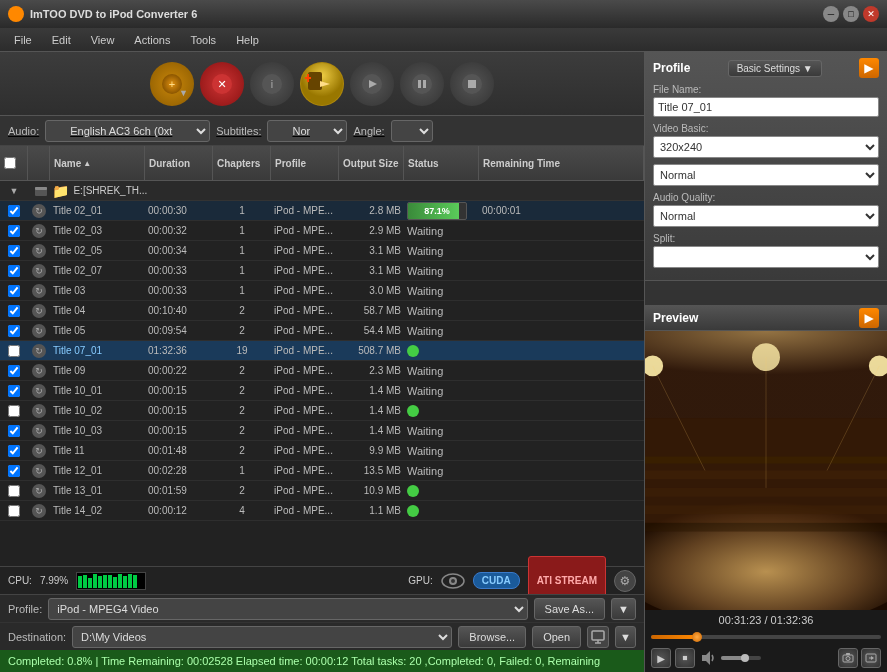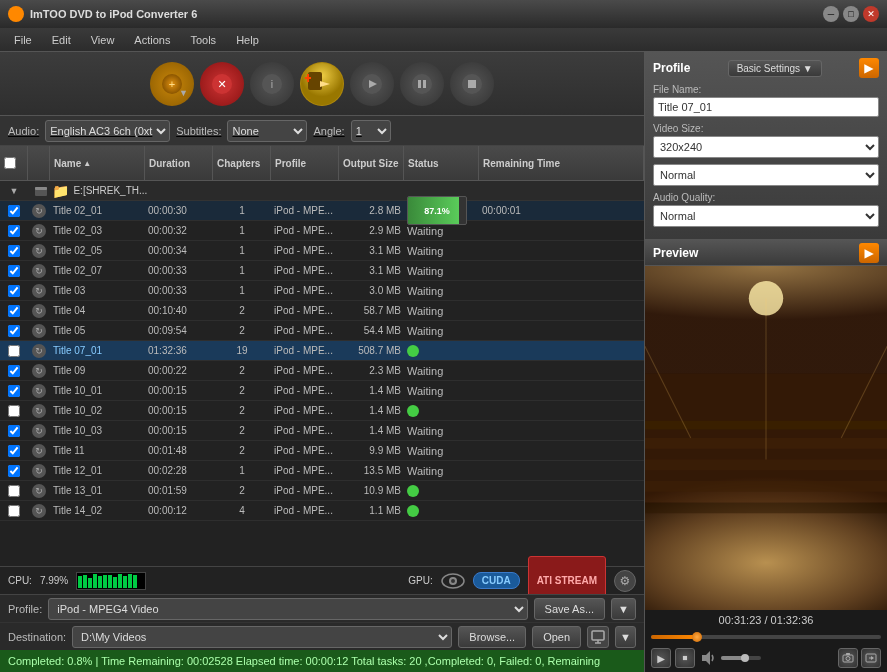--- a/index.html
+++ b/index.html
@@ -87,21 +87,21 @@
       padding: 0 8px;
       gap: 6px;
       border-bottom: 1px solid #444;
       text-decoration: underline;
     }
     .controls-bar label { color: #bbb; }
     .controls-select {
       background: #444;
       color: #ddd;
       border: 1px solid #666;
-      padding: 1px 0;
+      padding: 1px 20px;
       border-radius: 3px;
       height: 22px;
     }
 
     
     .file-list-container {
       flex: 1;
       overflow: hidden;
       display: flex;
       flex-direction: column;
@@ -163,21 +163,21 @@
     .cell-check { width: 28px; justify-content: center; }
     .cell-icon { width: 22px; justify-content: center; }
     .cell-name { width: 95px; }
     .cell-duration { width: 68px; }
     .cell-chapters { width: 58px; justify-content: center; }
     .cell-profile { width: 68px; }
     .cell-output { width: 65px; text-align: right; justify-content: flex-end; }
     .cell-status { width: 75px; }
     .cell-remaining { flex: 1; }
 
-    .progress-bar-container { width: 60px; height: 29px; background: #333; border: 1px solid #555; border-radius: 2px; overflow: hidden; position: relative; display: inline-flex; align-items: center; }
+    .progress-bar-container { width: 60px; height: 18px; background: #333; border: 1px solid #555; border-radius: 2px; overflow: hidden; position: relative; display: inline-flex; align-items: center; }
     .progress-bar-fill { height: 100%; background: linear-gradient(to right, #3a8a3a, #5acc5a); }
     .progress-text { position: absolute; left: 0; right: 0; text-align: center; color: white; font-size: 9px; font-weight: bold; }
 
     .status-green { width: 12px; height: 12px; background: #44cc44; border-radius: 50%; display: inline-block; }
     .status-waiting { color: #bbb; }
 
     input[type="checkbox"] { width: 12px; height: 12px; cursor: pointer; }
 
     .refresh-icon { width: 14px; height: 14px; background: #555; border-radius: 50%; display: inline-flex; align-items: center; justify-content: center; color: #aaa; font-size: 9px; cursor: pointer; }
 
@@ -279,20 +279,21 @@
       flex-direction: column;
     }
     .preview-header {
       background: linear-gradient(to bottom, #555, #3a3a3a);
       height: 26px;
       display: flex;
       align-items: center;
       padding: 0 8px;
       justify-content: space-between;
       border-bottom: 1px solid #555;
+      margin-top: 24px;
     }
     .preview-title { color: #fff; font-weight: bold; font-size: 12px; }
     .preview-nav-btn { width: 20px; height: 20px; background: linear-gradient(to bottom, #ff8800, #cc6600); border: none; border-radius: 3px; cursor: pointer; color: white; display: flex; align-items: center; justify-content: center; font-size: 12px; }
     .preview-video {
       flex: 1;
       background: #000;
       display: flex;
       align-items: center;
       justify-content: center;
       overflow: hidden;
@@ -856,39 +857,45 @@
         <button class="basic-settings-btn">Basic Settings ▼</button>
         <button class="nav-right-btn">▶</button>
       </div>
 
       <div class="form-field">
         <label class="form-label">File Name:</label>
         <input type="text" class="form-input" value="Title 07_01" style="">
       </div>
 
       <div class="form-field">
-        <label class="form-label">Video Size:</label>
+        <label class="form-label">Video Basic:</label>
         <select class="form-select">
           <option>320x240</option>
         </select>
       </div>
 
       <div class="form-field">
         <select class="form-select">
           <option>Normal</option>
         </select>
       </div>
 
       <div class="form-field">
         <label class="form-label">Audio Quality:</label>
         <select class="form-select">
           <option>Normal</option>
         </select>
       </div>
 
+      <div class="form-field">
+        <label class="form-label">Split:</label>
+        <select class="form-select">
+          <option></option>
+        </select>
+      </div>
     </div>
 
     <div class="preview-panel">
       <div class="preview-header">
         <span class="preview-title">Preview</span>
         <button class="preview-nav-btn">▶</button>
       </div>
       <div class="preview-video">
 
         <svg width="100%" height="100%" viewBox="0 0 230 160" preserveAspectRatio="xMidYMid slice">

